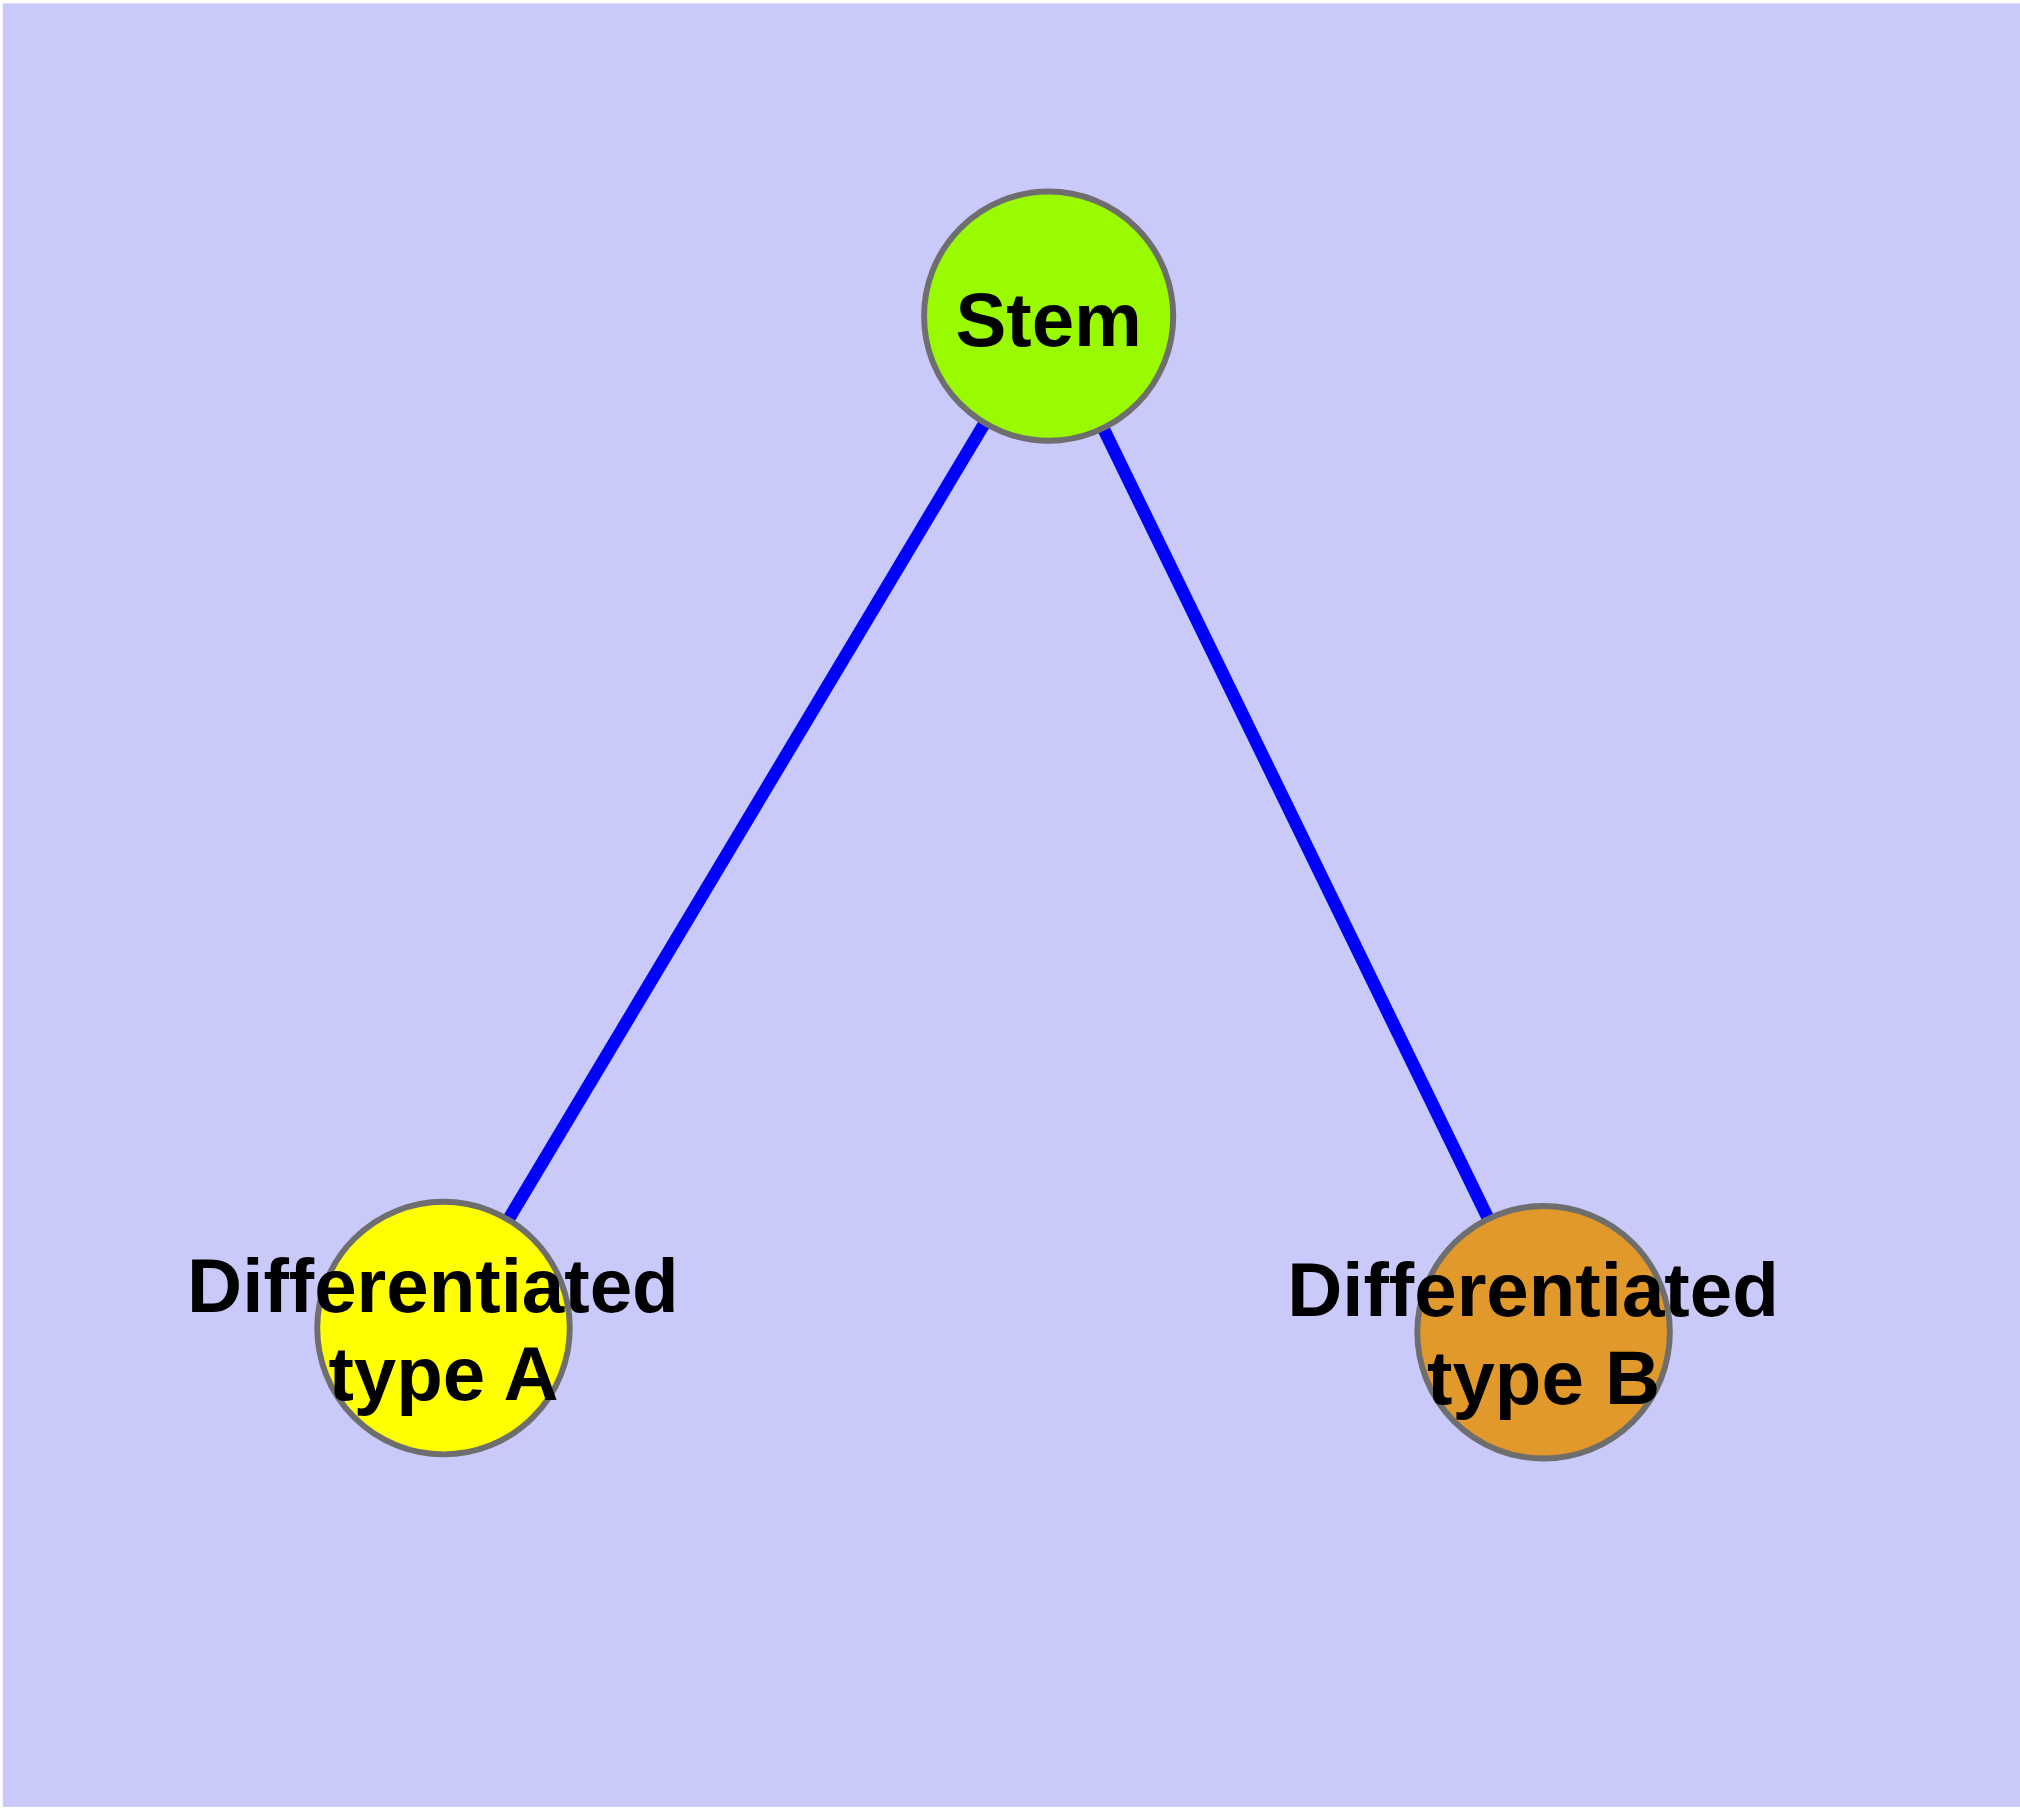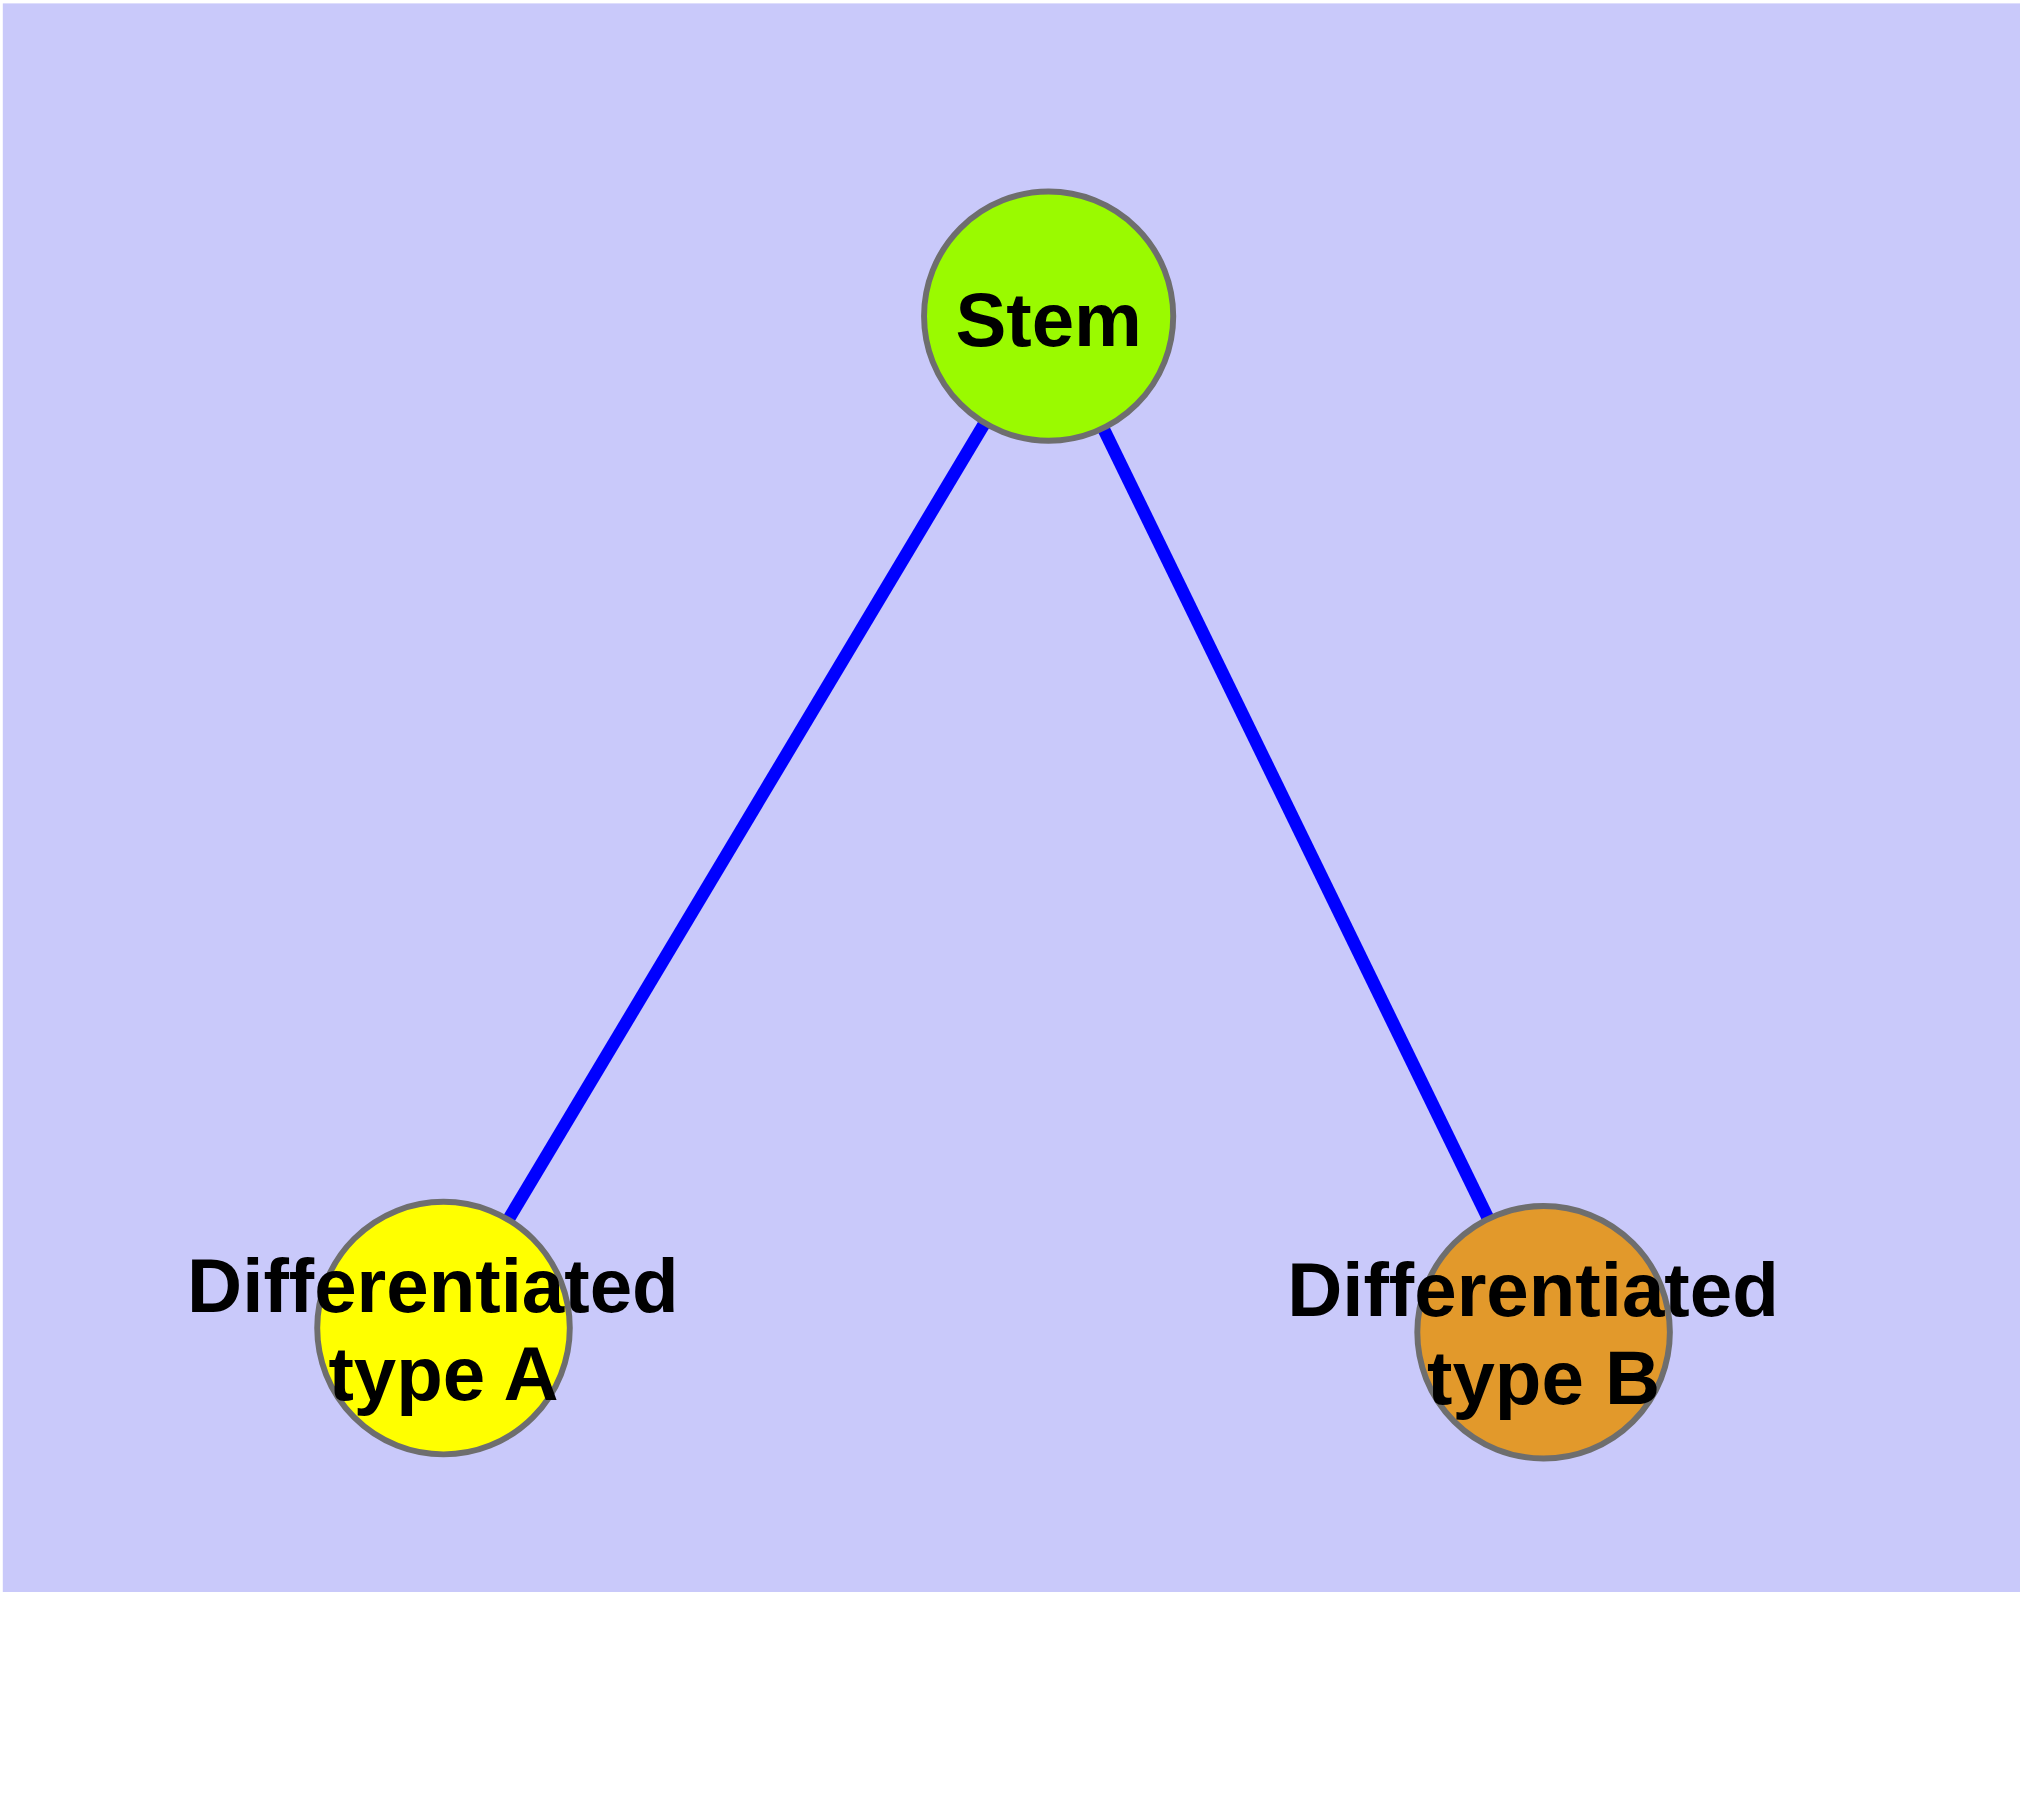--- a/index.html
+++ b/index.html
@@ -2,21 +2,21 @@
 <html style="font-size:13.6px"><head>
 <meta charset="utf-8">
 <style>
   html, body {
     margin: 0;
     padding: 0;
     background: #ffffff;
   }
   .canvas-wrap {
     width: 2021px;
-    height: 1592px;
+    height: 1812px;
     position: relative;
     border-radius: 17px;
   }
   svg {
     display: block;
   }
   .node-label {
     font-family: "Liberation Sans", "DejaVu Sans", sans-serif;
     font-weight: bold;
     font-size: 90px;

